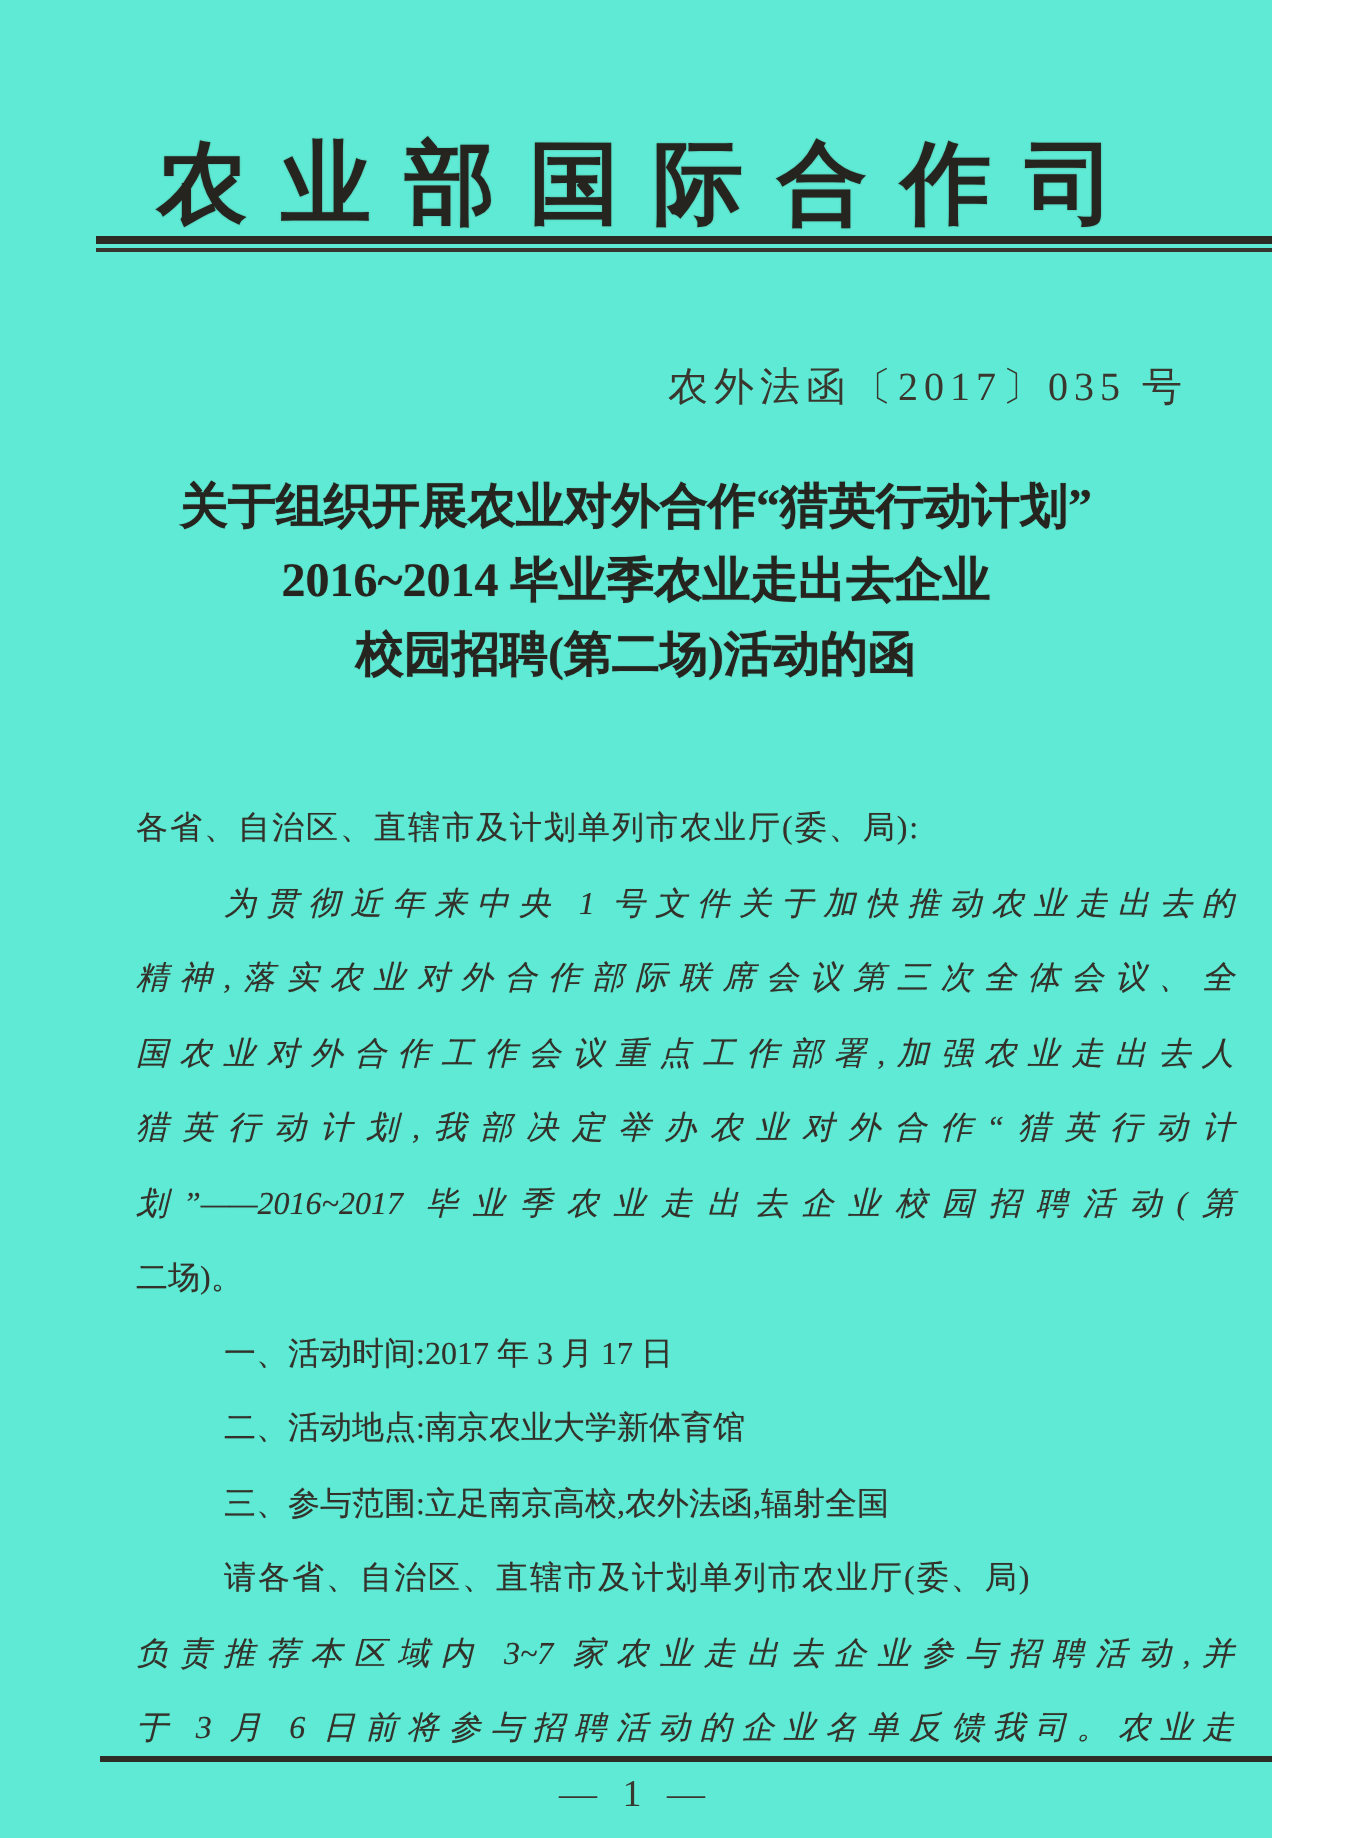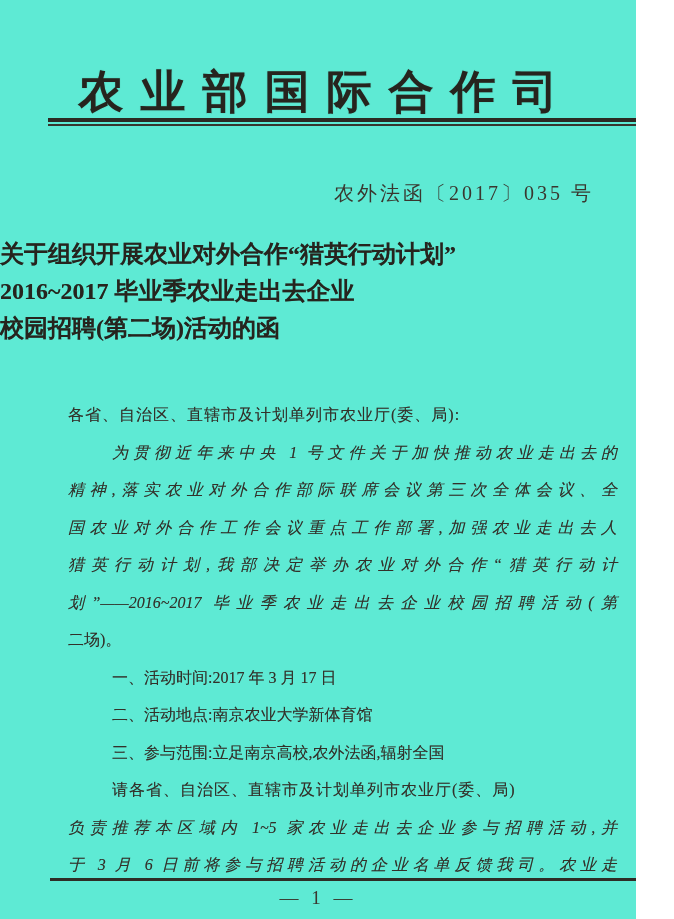--- a/index.html
+++ b/index.html
@@ -48,21 +48,21 @@
     letter-spacing: 3px;
     color: #3a372f;
     white-space: nowrap;
     text-align: right;
   }
   .doc-title {
     position: absolute;
     top: 236px;
     left: 0;
     right: 0;
-    text-align: left;
+    text-align: center;
     font-weight: bold;
     font-size: 24px;
     line-height: 37px;
     color: #26241e;
     text-shadow: 0 0 0.5px rgba(40,38,30,0.5);
   }
   .doc-title .t-line { white-space: nowrap; }
   
   .body-text {
     position: absolute;
@@ -107,37 +107,37 @@
 <div class="page">
 
   <div class="letterhead">农业部国际合作司</div>
 
   <div class="header-rule"></div>
 
   <div class="doc-number">农外法函〔2017〕035 号</div>
 
   <div class="doc-title">
     <div class="t-line">关于组织开展农业对外合作“猎英行动计划”</div>
-    <div class="t-line">2016~2017 毕业季农业走出去企业</div>
+    <div class="t-line">2016~2014 毕业季农业走出去企业</div>
     <div class="t-line">校园招聘(第二场)活动的函</div>
   </div>
 
   <div class="body-text">
     <div class="b-line ls">各省、自治区、直辖市及计划单列市农业厅(委、局):</div>
     <div class="b-line indent j">为贯彻近年来中央 1 号文件关于加快推动农业走出去的</div>
     <div class="b-line j">精神,落实农业对外合作部际联席会议第三次全体会议、全</div>
     <div class="b-line j">国农业对外合作工作会议重点工作部署,加强农业走出去人</div>
     <div class="b-line j">猎英行动计划,我部决定举办农业对外合作“猎英行动计</div>
     <div class="b-line j">划”——2016~2017 毕业季农业走出去企业校园招聘活动(第</div>
     <div class="b-line">二场)。</div>
     <div class="b-line indent">一、活动时间:2017 年 3 月 17 日</div>
     <div class="b-line indent">二、活动地点:南京农业大学新体育馆</div>
     <div class="b-line indent">三、参与范围:立足南京高校,农外法函,辐射全国</div>
     <div class="b-line indent ls">请各省、自治区、直辖市及计划单列市农业厅(委、局)</div>
-    <div class="b-line j">负责推荐本区域内 1~5 家农业走出去企业参与招聘活动,并</div>
+    <div class="b-line j">负责推荐本区域内 3~7 家农业走出去企业参与招聘活动,并</div>
     <div class="b-line j">于 3 月 6 日前将参与招聘活动的企业名单反馈我司。农业走</div>
   </div>
 
   <div class="footer-rule"></div>
 
   <div class="page-number">— 1 —</div>
 
 </div>
 
 </body></html>

